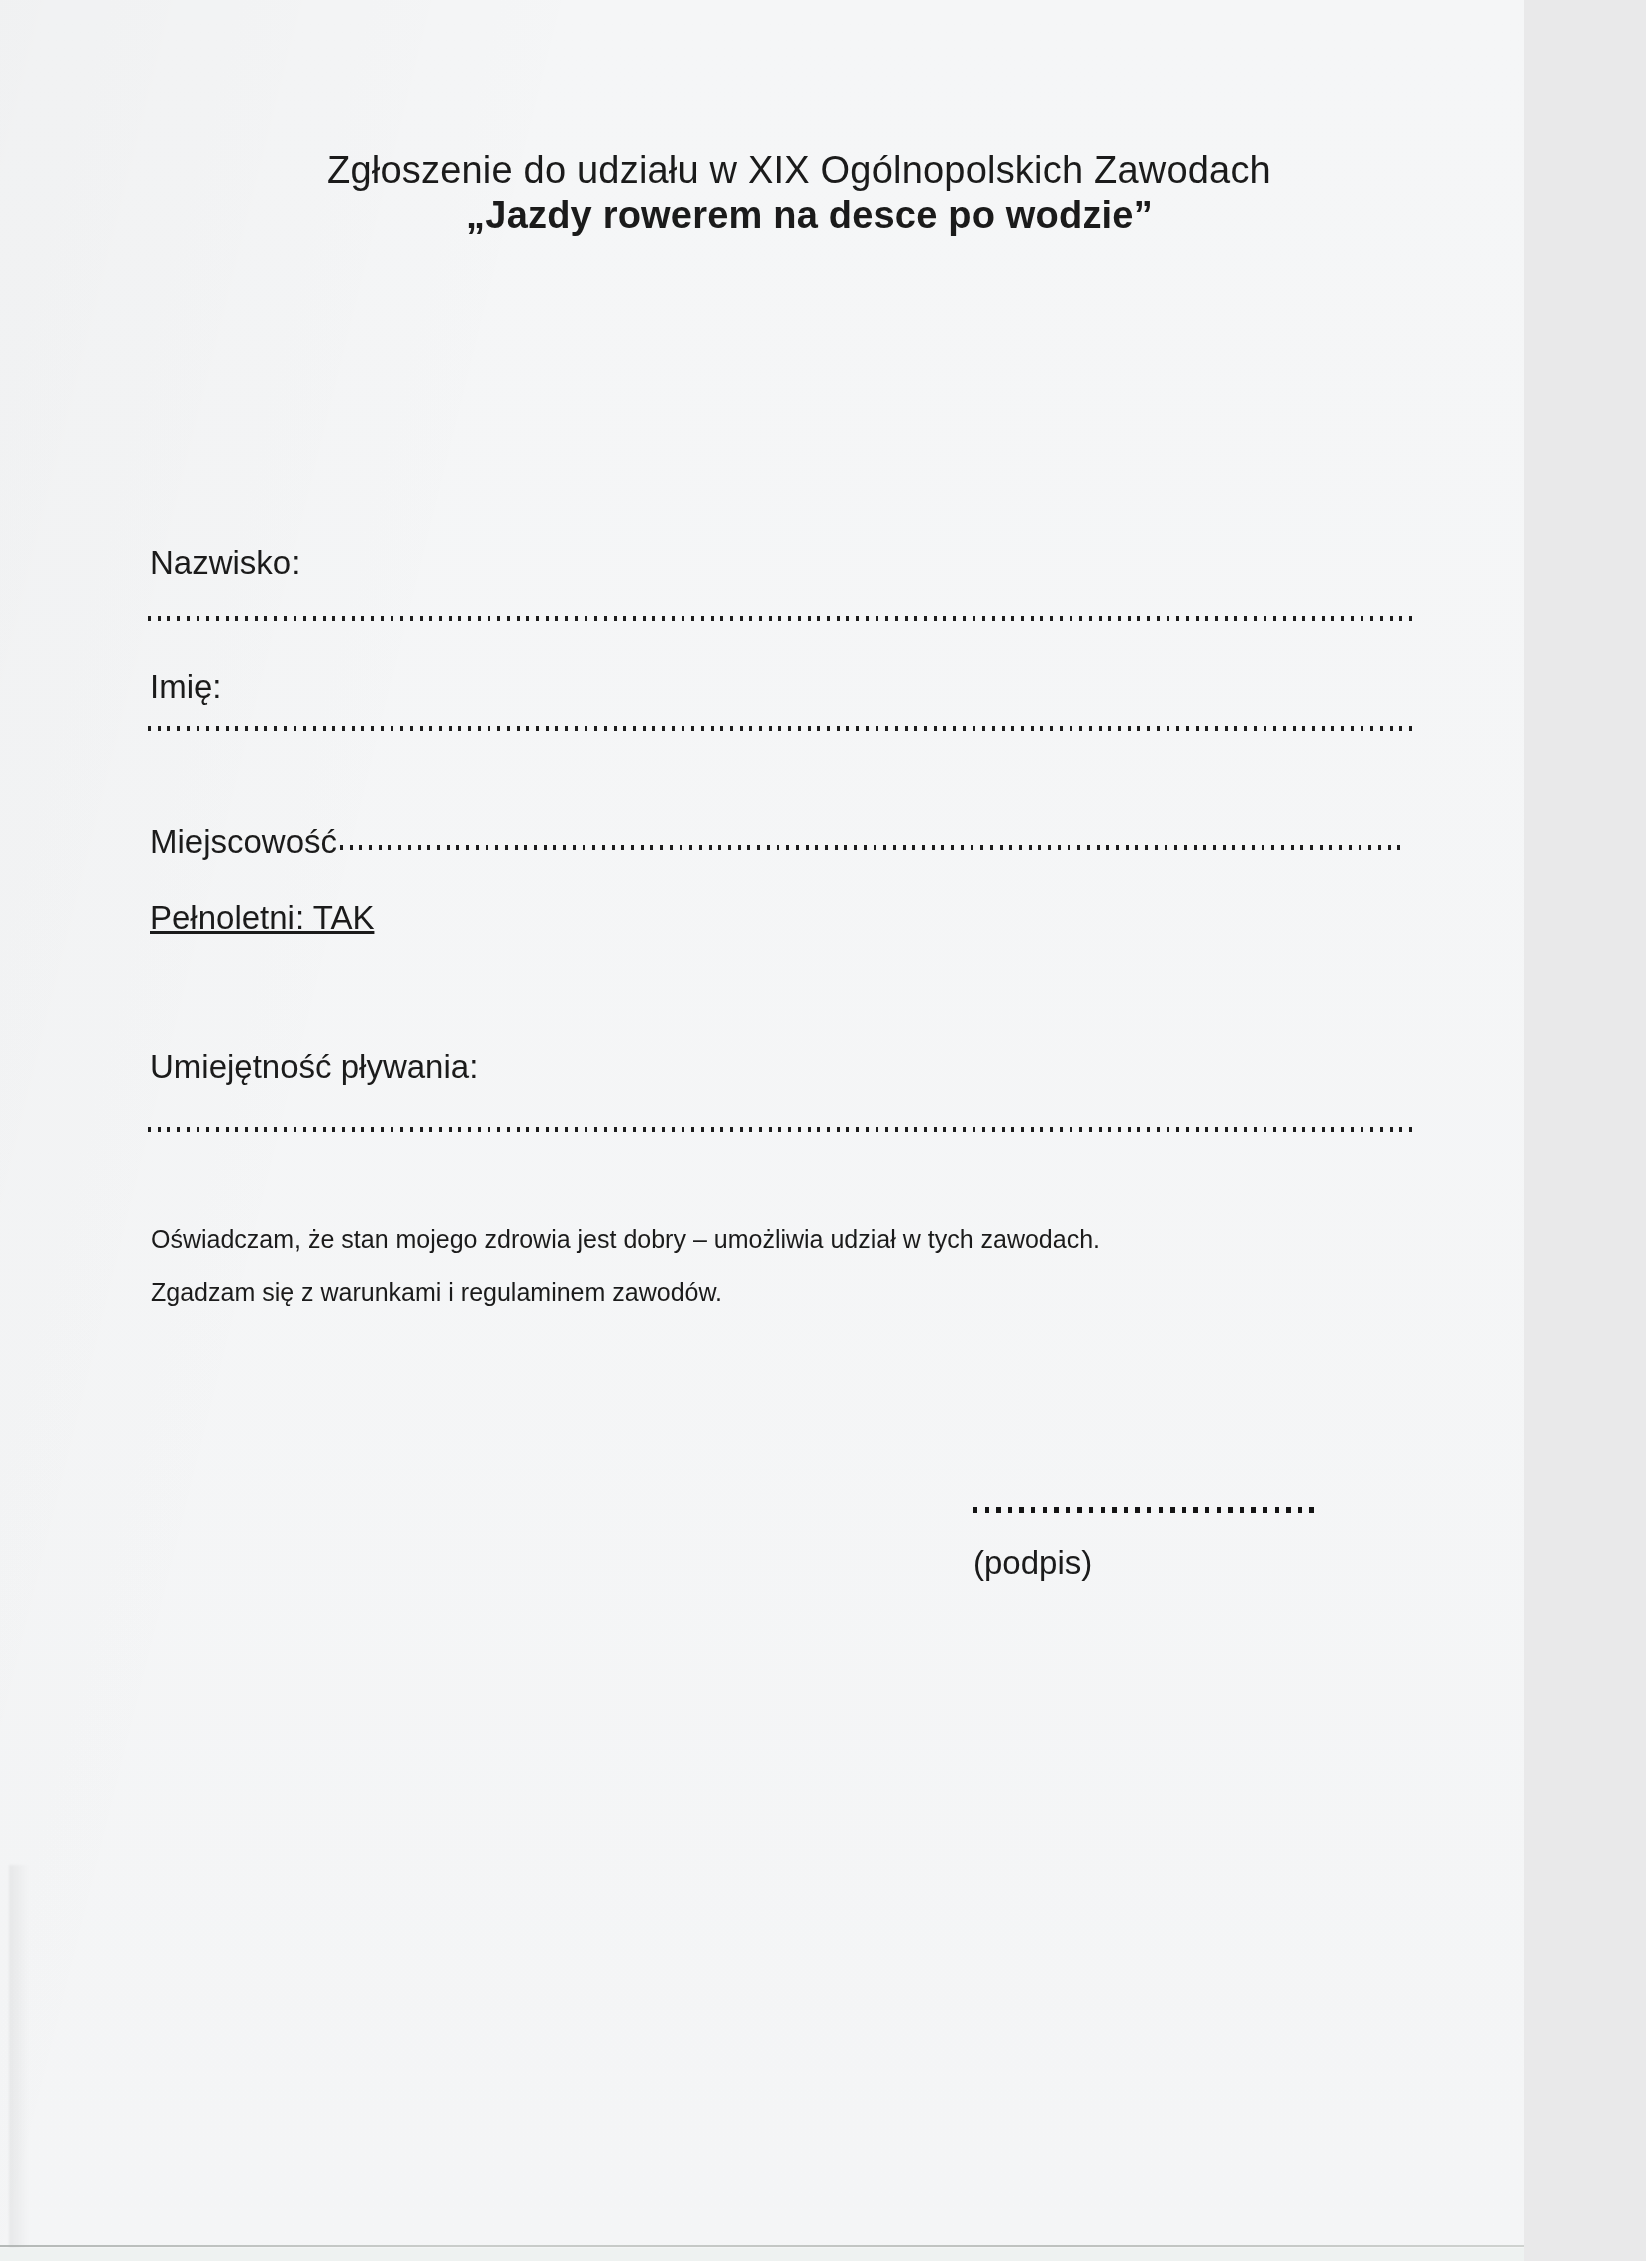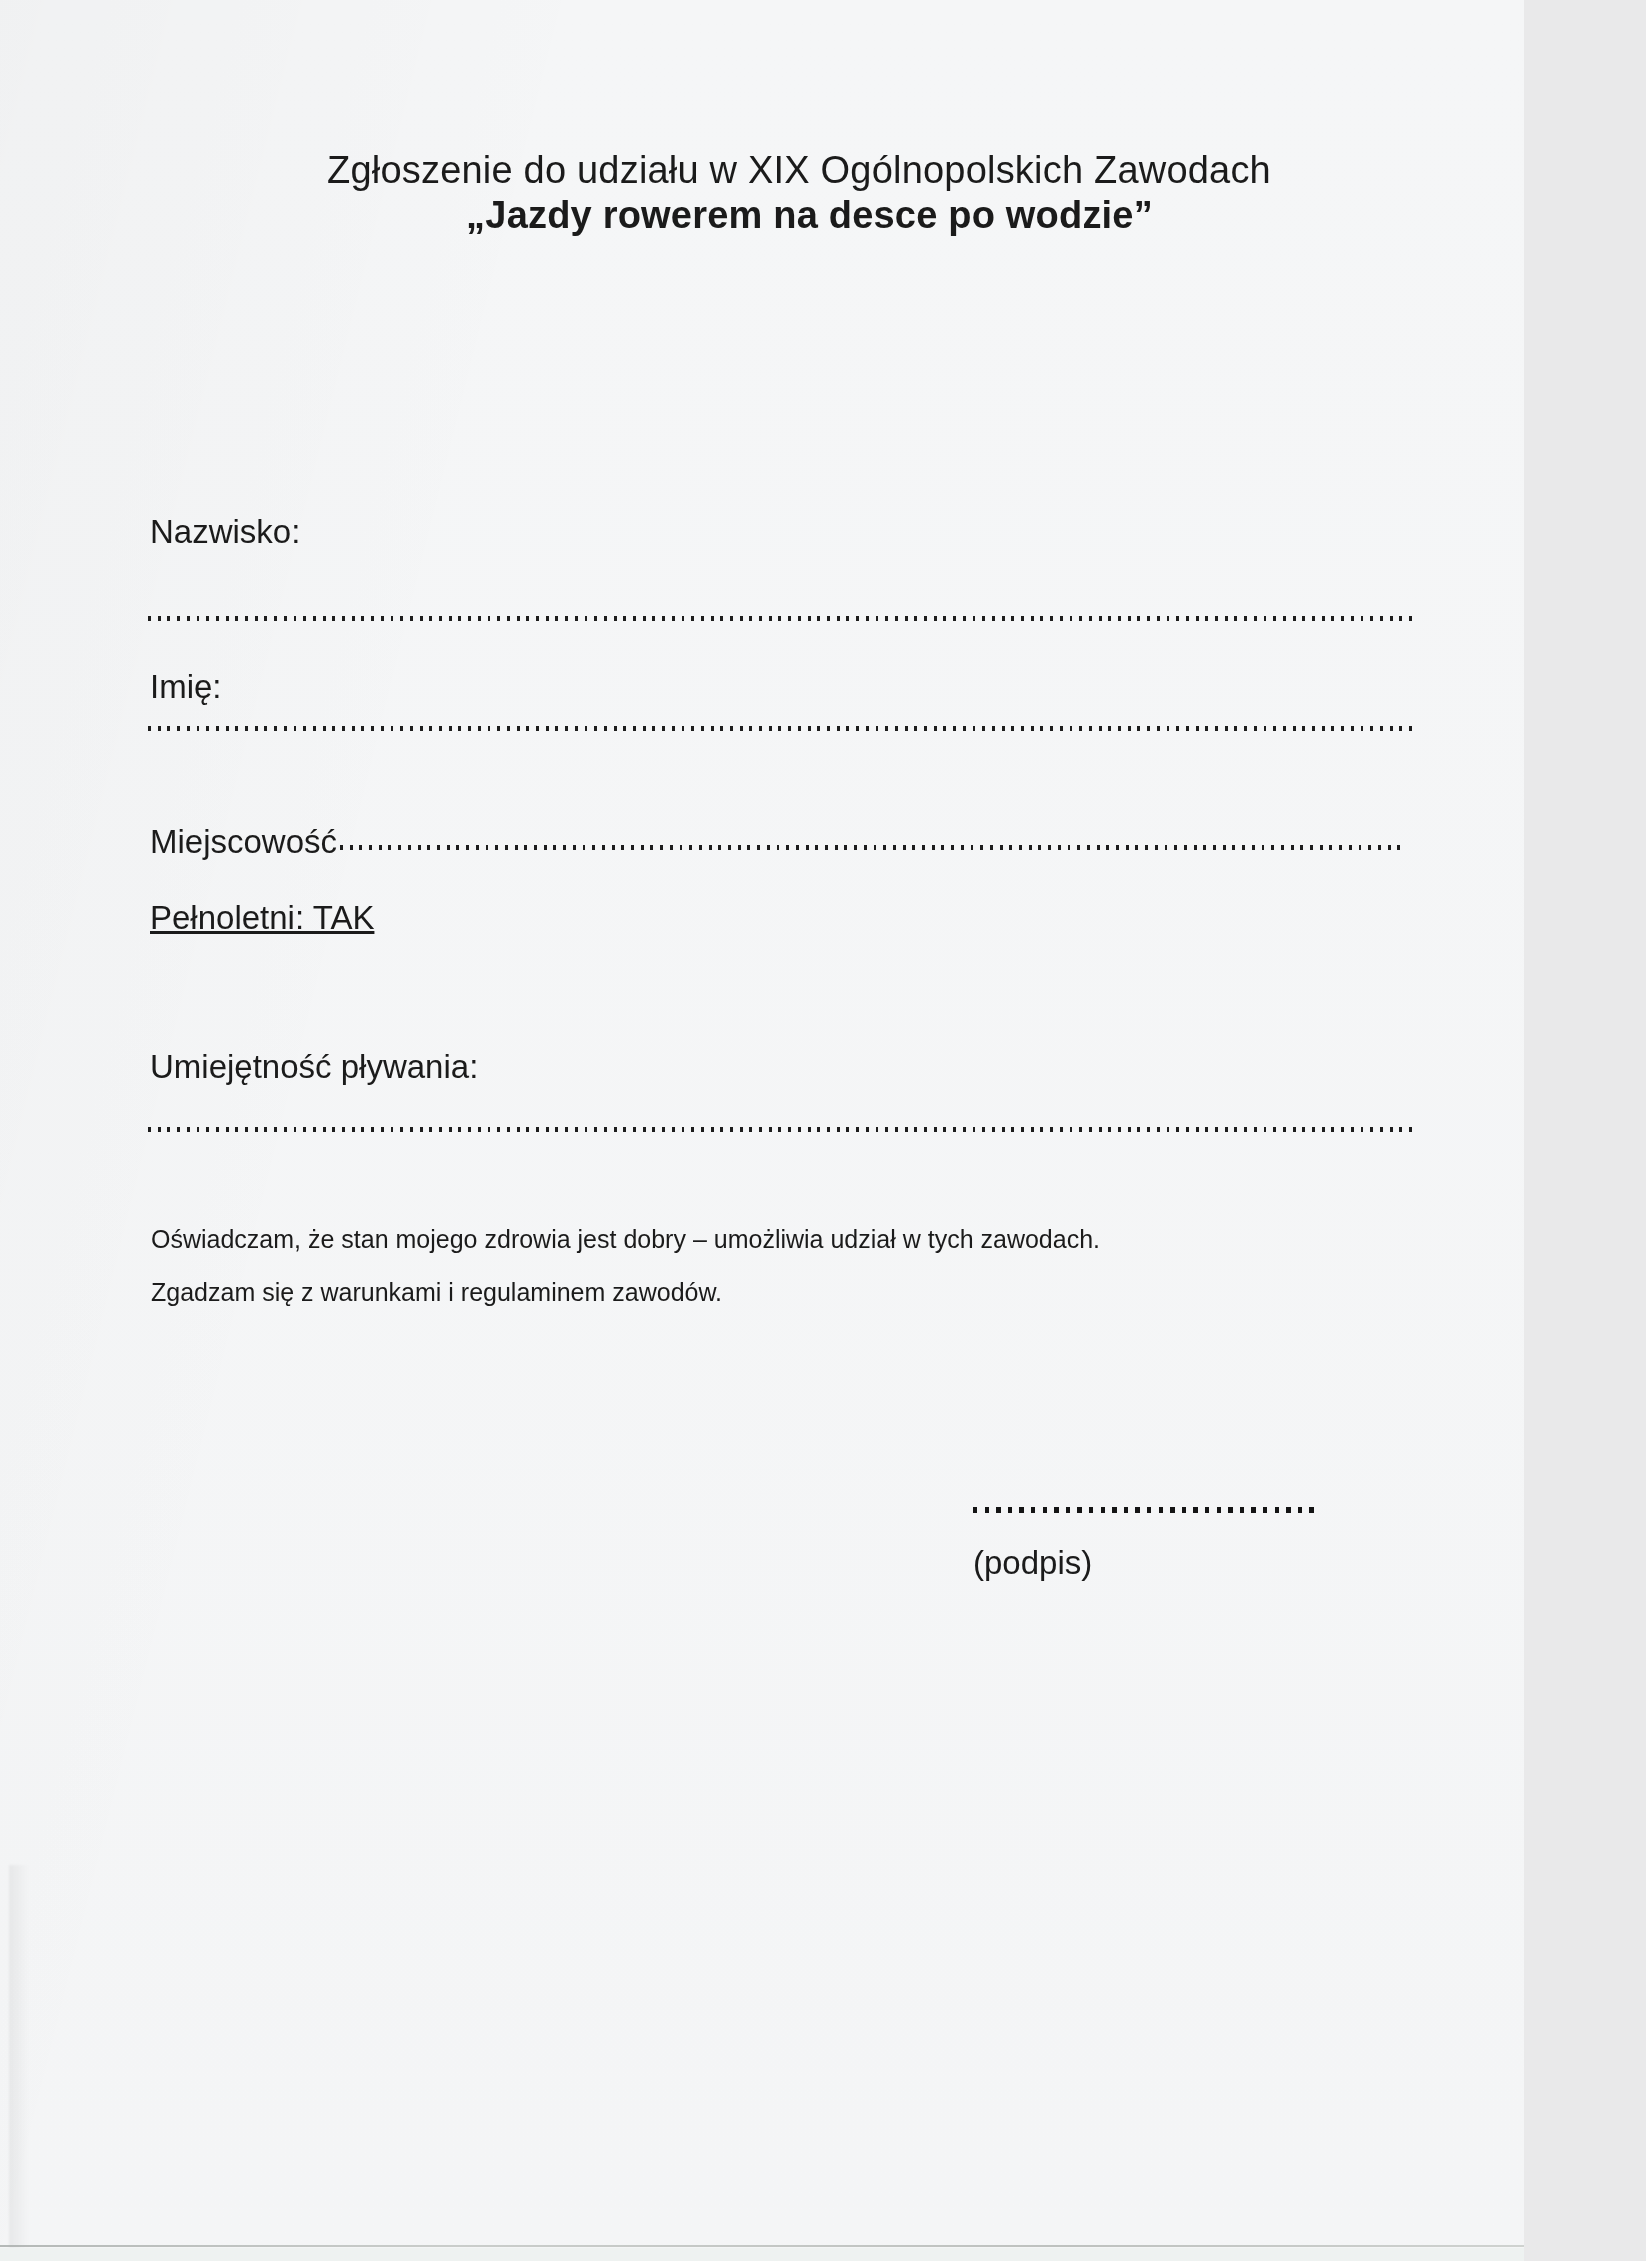--- a/index.html
+++ b/index.html
@@ -120,21 +120,21 @@
   <div class="right-page-edge"></div>
   <div class="left-crease"></div>
   <div class="bottom-page-edge"></div>
   <div class="bottom-scanner-strip"></div>
 
   <div class="header">
     <div>Zgłoszenie do udziału w XIX Ogólnopolskich Zawodach</div>
     <div class="bold">„Jazdy rowerem na desce po wodzie”</div>
   </div>
 
-  <div class="label" style="top:512px;">Nazwisko:</div>
+  <div class="label" style="top:543px;">Nazwisko:</div>
   <div class="dotline" style="top:616px; left:148px; width:1269px;"></div>
 
   <div class="label" style="top:655px;margin-top:12px;">Imię:</div>
   <div class="dotline" style="top:726px; left:148px; width:1265px;"></div>
 
   <div class="label" style="top:822px;">Miejscowość</div>
   <div class="dotline" style="top:845px; left:340px; width:1067px;"></div>
 
   <div class="label" style="top:898px;text-decoration:underline;">Pełnoletni: TAK</div>
 

